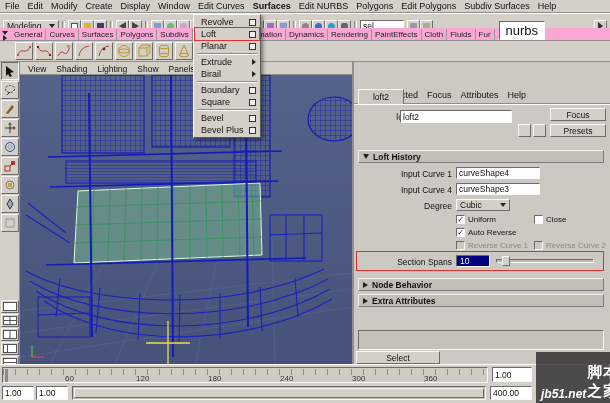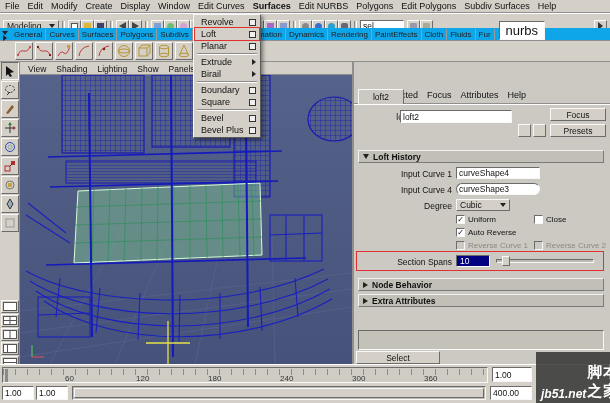--- a/index.html
+++ b/index.html
@@ -7,21 +7,21 @@
 body{position:relative;background:#d4d0c8;overflow:hidden;font-size:9px;color:#111;}
 .abs{position:absolute;}
 .raised{border:1px solid;border-color:#f8f8f8 #6b6b6b #6b6b6b #f8f8f8;background:#d4d0c8;}
 .sunken{border:1px solid;border-color:#6b6b6b #f8f8f8 #f8f8f8 #6b6b6b;background:#fff;}
 .groove-b{border-bottom:1px solid #8f8f8f;box-shadow:0 1px 0 #fff;}
 .menubar{display:flex;align-items:center;gap:8px;padding:0 5px;background:#d4d0c8;}
 .mitem{font-size:9px;white-space:nowrap;cursor:default;}
 .vsep{width:3px;height:11px;border-left:1px solid #8a8a8a;border-right:1px solid #fff;margin:0 3px;}
 .si{width:13px;height:13px;display:flex;align-items:center;justify-content:center;}
 .si i{display:block;width:7px;height:7px;}
-.tabsrow{display:flex;align-items:flex-end;background:#0ea5e9;padding-left:2px;}
+.tabsrow{display:flex;align-items:flex-end;background:#f9a8d4;padding-left:2px;}
 .stab{font-size:8px;padding:1px 3px;border-right:1px solid #9a9a9a;white-space:nowrap;color:#222;}
 .activetab{font-size:13px;padding:1px 6px;background:#fff;border:1px solid;border-color:#6b6b6b #f8f8f8 #f8f8f8 #6b6b6b;margin-left:4px;}
 .shicon{width:18px;height:18px;margin:1px;display:flex;align-items:center;justify-content:center;}
 .tbtn{width:18px;height:18px;margin:0 0 1px 1px;display:flex;align-items:center;justify-content:center;}
 .lbtn{width:18px;height:13px;margin:1px 0 1px 1px;display:flex;align-items:center;justify-content:center;}
 .vpmenu{display:flex;gap:10px;align-items:flex-end;background:#d4d0c8;padding:0 8px;font-size:8.5px;height:13px;border-bottom:1px solid #8f8f8f;}
 .dropdown{position:absolute;left:193px;top:14px;width:68px;background:#d4d0c8;border:1px solid;border-color:#f8f8f8 #5a5a5a #5a5a5a #f8f8f8;box-shadow:2px 2px 4px rgba(0,0,0,.45);z-index:60;padding:1px;}
 .ditem{position:relative;display:flex;align-items:center;justify-content:space-between;height:12px;padding:0 3px 0 6px;font-size:9px;white-space:nowrap;border-radius:6px;}
 .optbox{width:7px;height:7px;border:1px solid #333;background:#efefef;flex:none;}
 .subarrow{width:0;height:0;border-left:4px solid #222;border-top:3px solid transparent;border-bottom:3px solid transparent;flex:none;}
@@ -466,21 +466,21 @@
     <span class="tri-d"></span>
     <span>Loft History</span>
   </div>
 
   <span class="flabel" style="left:6px;top:107px;width:92px;">Input Curve 1</span>
   <div class="ffield" style="left:102px;top:105px;width:84px;height:12px;">
     <span>curveShape4</span>
   </div>
 
   <span class="flabel" style="left:6px;top:123px;width:92px;">Input Curve 4</span>
-  <div class="ffield" style="left:102px;top:121px;width:84px;height:12px;border-radius:6px;">
+  <div class="ffield" style="left:102px;top:121px;width:84px;height:12px;">
     <span>curveShape3</span>
   </div>
 
   <span class="flabel" style="left:6px;top:139px;width:92px;">Degree</span>
   <div class="raised" style="position:absolute;left:102px;top:137px;width:54px;height:12px;display:flex;align-items:center;justify-content:space-between;padding:0 3px;">
     <span style="font-size:8.5px">Cubic</span>
     <span class="tri-dn-sm"></span>
   </div>
 
   <div class="cb" style="left:102px;top:153px;">

